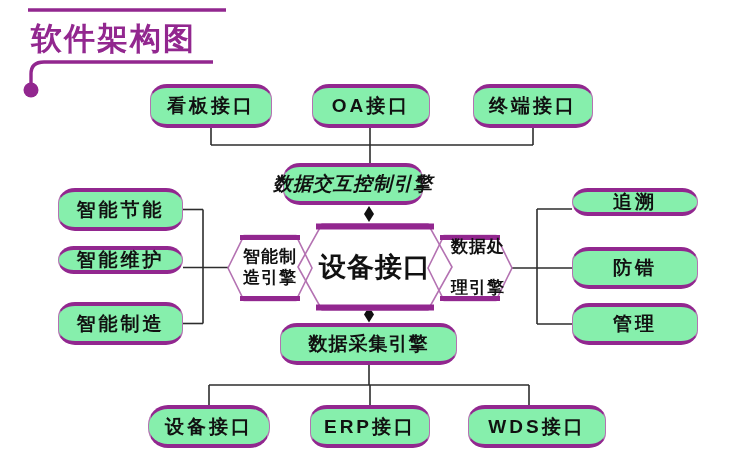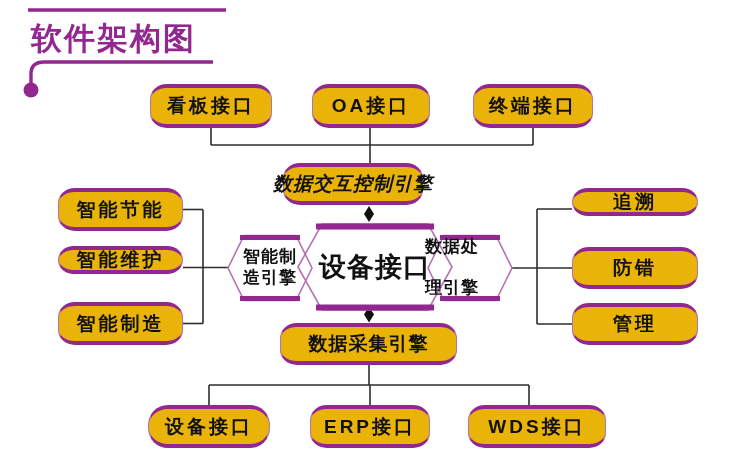--- a/index.html
+++ b/index.html
@@ -12,21 +12,21 @@
     padding-left:17px;
   }
   .layer{position:absolute;left:0;top:0;width:735px;height:472px;}
   .title{
     position:absolute;left:31px;top:18px;
     font-size:31px;font-weight:bold;letter-spacing:2px;
     color:#92278f;white-space:nowrap;
   }
   .node{
     position:absolute;
-    background:#eab308;
+    background:#86efac;
     border:1.5px solid #b472b2;
     border-top:4px solid #92278f;
     border-bottom:4px solid #92278f;
     border-radius:17px / 15px;
     display:flex;align-items:center;justify-content:center;
     font-size:19px;font-weight:bold;color:#111111;
     letter-spacing:3px;white-space:nowrap;
     box-sizing:border-box;
   }
   .node.wide{letter-spacing:1px;font-size:19px;}
@@ -136,21 +136,21 @@
     </div>
   <div class="node" style="left:572px;top:303px;width:126px;height:42px;">
       <span>管理</span>
     </div>
 
   <div class="hexlabel small" style="left:234px;top:246px;width:72px;height:42px;">
     <span>智能制</span>
     <span>造引擎</span>
   </div>
   <div class="hexlabel big" style="left:310px;top:245px;width:130px;height:44px;">设备接口</div>
-  <div class="hexlabel small" style="left:416px;top:246px;width:72px;height:42px;gap:20px;">
+  <div class="hexlabel small" style="left:442px;top:246px;width:72px;height:42px;gap:20px;">
     <span>数据处</span>
     <span>理引擎</span>
   </div>
 
   <div class="node wide" style="left:280px;top:323px;width:177px;height:42px;">
       <span>数据采集引擎</span>
     </div>
 
   <div class="node" style="left:148px;top:405px;width:122px;height:43px;border-radius:20px;">
       <span>设备接口</span>

